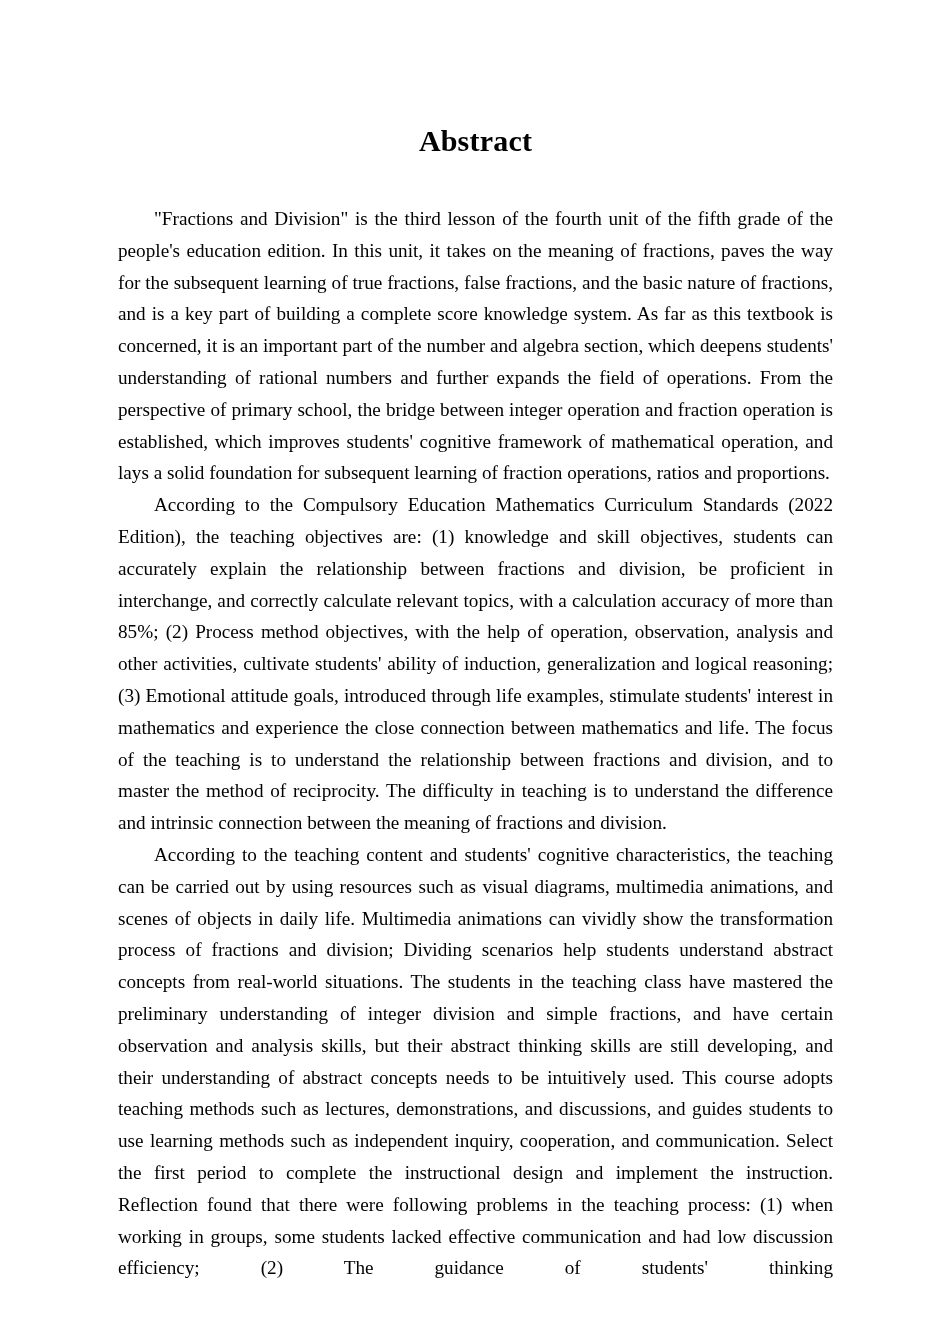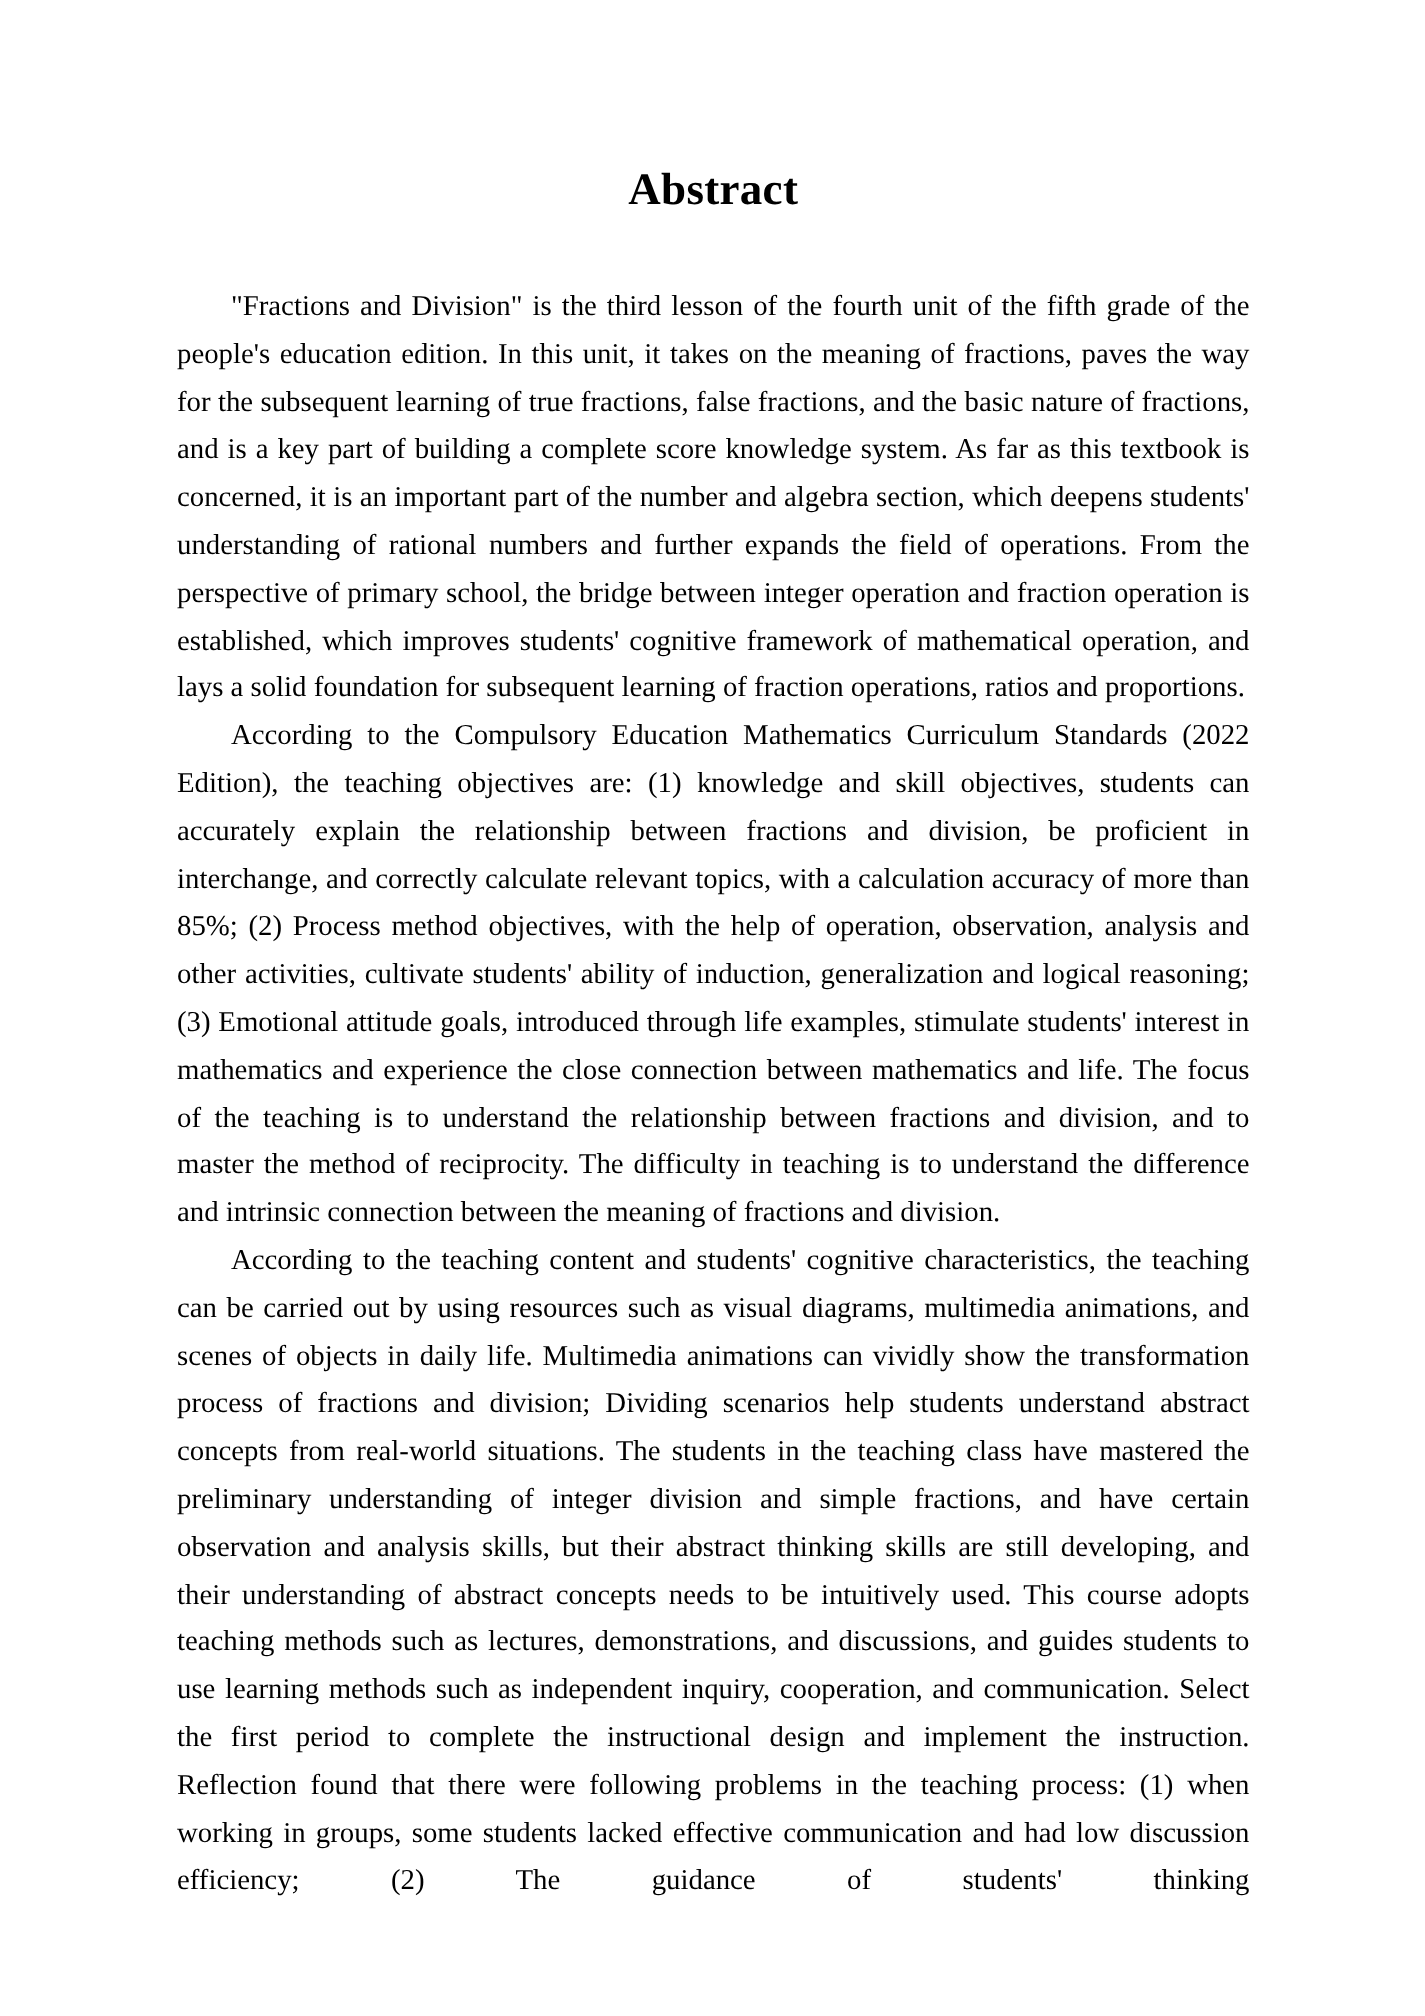--- a/index.html
+++ b/index.html
@@ -12,21 +12,21 @@
     width: 950px;
     height: 1344px;
     background: #ffffff;
     margin: 0 auto;
     overflow: hidden;
     box-sizing: border-box;
   }
   .content {
     position: absolute;
     left: 118px;
-    top: 0;
+    top: 14px;
     width: 715px;
   }
   .doc-title {
     font-family: "Liberation Serif", "DejaVu Serif", serif;
     font-weight: bold;
     font-size: 30px;
     line-height: 1;
     text-align: center;
     color: #000000;
     margin: 0;

